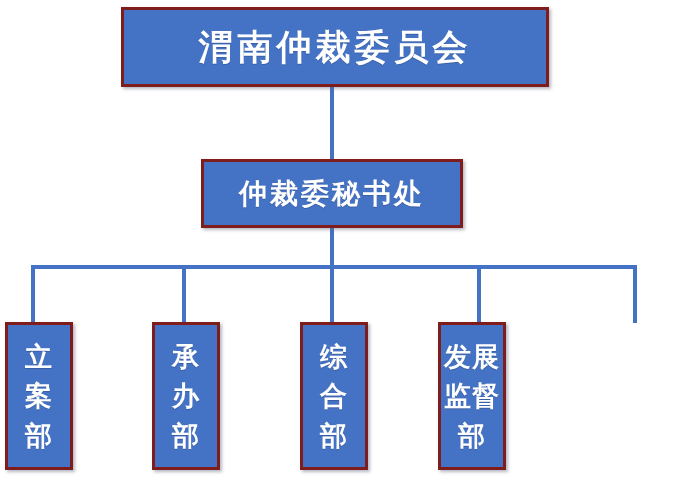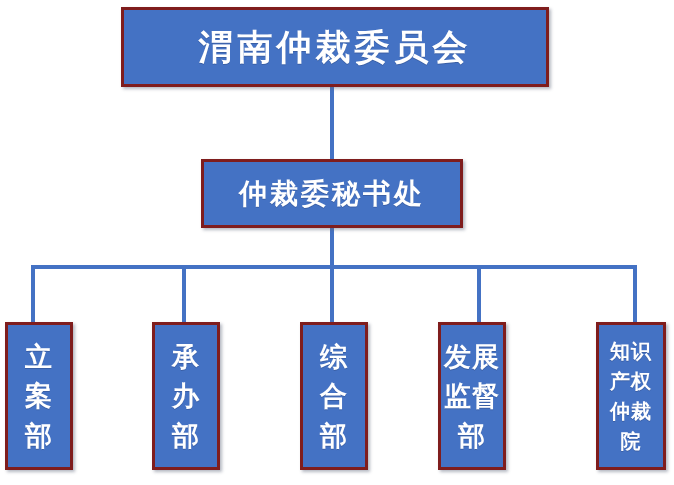--- a/index.html
+++ b/index.html
@@ -138,20 +138,14 @@
   <div class="node dept" id="node-dept-2">
     <span class="label">综
 合
 部</span>
   </div>
   <div class="node dept" id="node-dept-3">
     <span class="label">发展
 监督
 部</span>
   </div>
-  <div class="node dept small" id="node-dept-4">
-    <span class="label">知识
-产权
-仲裁
-院</span>
-  </div>
 
 </div>
 
 </body></html>

